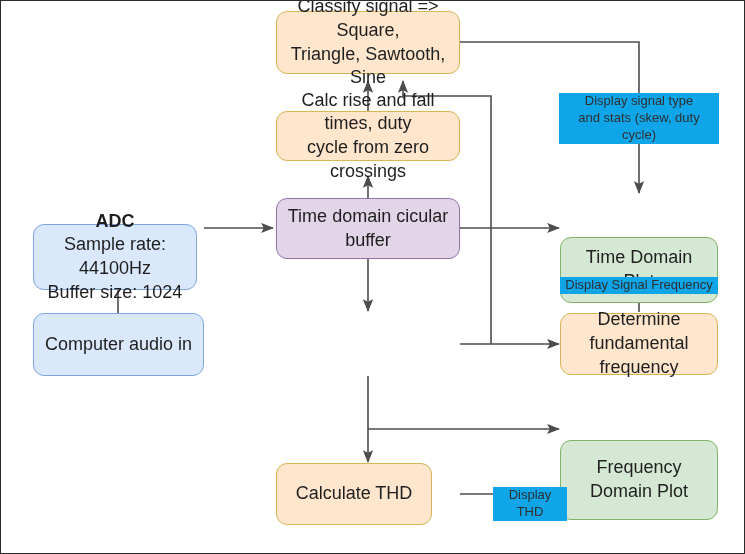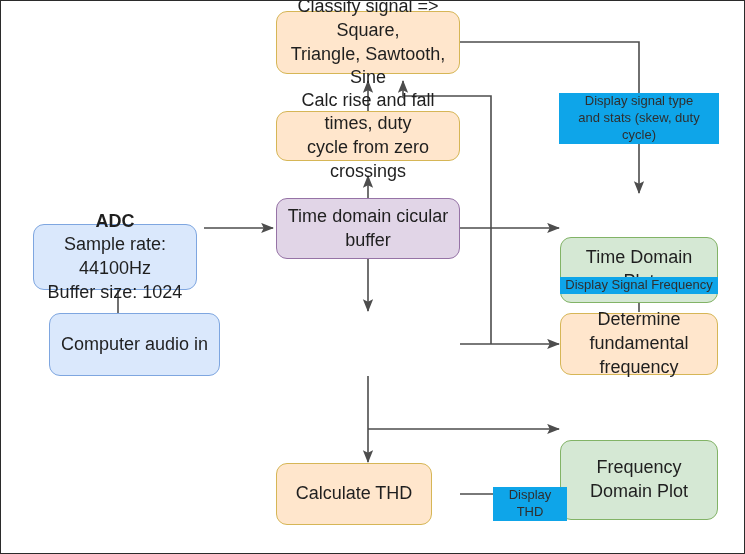--- a/index.html
+++ b/index.html
@@ -121,21 +121,21 @@
     <span class="node-text">Calc rise and fall times, duty
 cycle from zero crossings</span>
   </div>
 
   <div class="node fill-blue" style="left:32px; top:194px; width:164px; height:66px; flex-direction:column; justify-content:center;margin-top:29px;">
     <span class="node-title">ADC</span>
     <span class="node-text">Sample rate: 44100Hz
 Buffer size: 1024</span>
   </div>
 
-  <div class="node fill-blue" style="left:48px; top:312px; width:171px; height:63px;">
+  <div class="node fill-blue" style="left:32px; top:312px; width:171px; height:63px;">
     <span class="node-text">Computer audio in</span>
   </div>
 
   <div class="node fill-purple" style="left:275px; top:197px; width:184px; height:61px;">
     <span class="node-text">Time domain cicular buffer</span>
   </div>
 
   <div class="node fill-green" style="left:559px; top:194px; width:158px; height:66px;">
     <span class="node-text">Time Domain Plot</span>
   </div>

